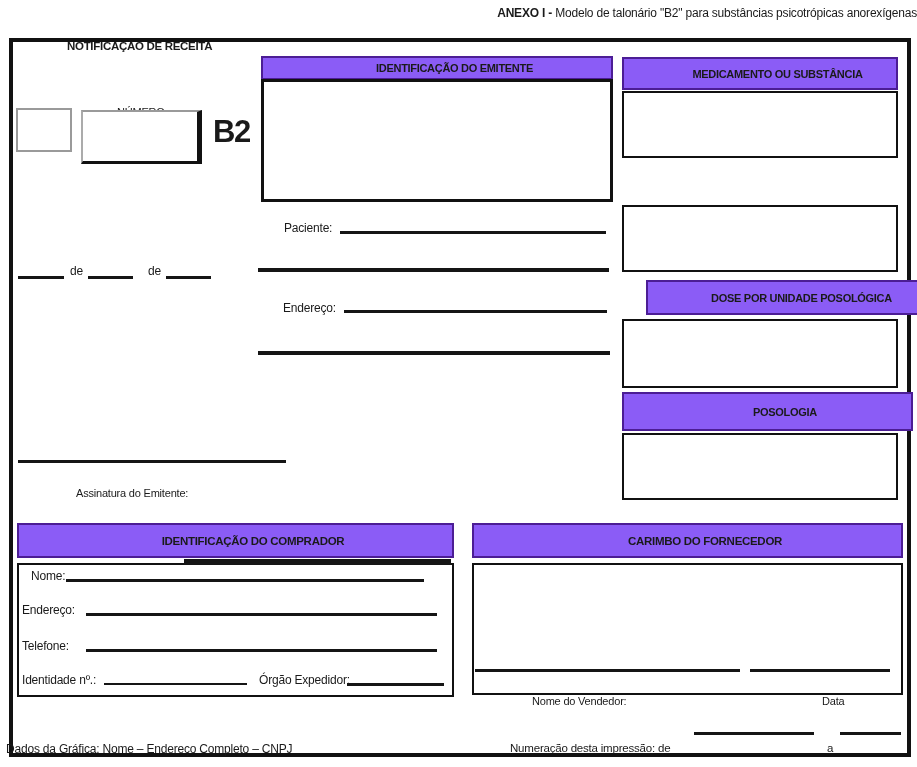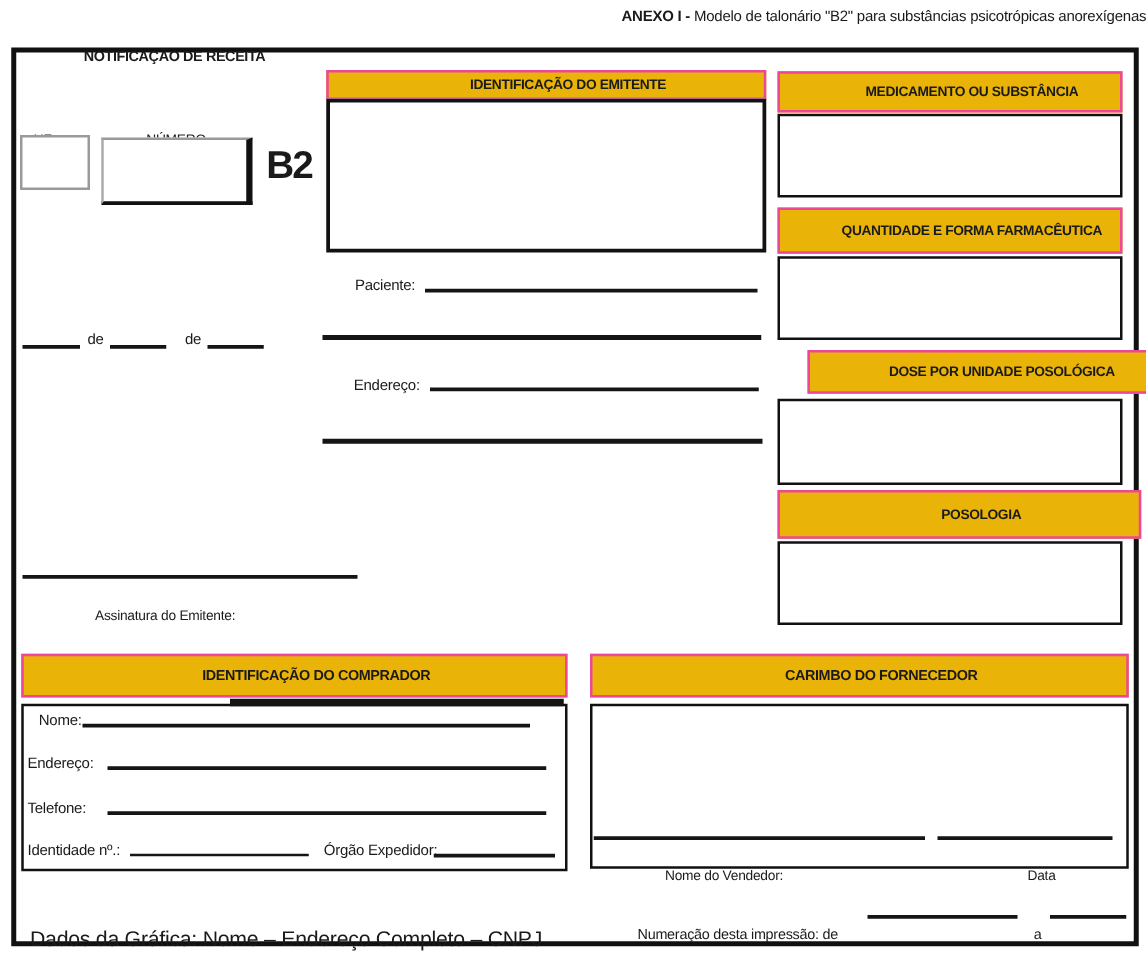--- a/index.html
+++ b/index.html
@@ -5,22 +5,22 @@
   html,body{margin:0;padding:0;background:#fff;}
   .sheet{
     position:relative;width:917px;height:767px;background:#ffffff;
     font-family:"Liberation Sans",sans-serif;color:#1a1a1a;overflow:hidden;
     letter-spacing:-0.2px;
   }
   .abs{position:absolute;}
   .frame{border:4px solid #111;box-sizing:border-box;}
   .title-row{top:6px;left:0;width:917px;text-align:right;font-size:12px;}
   .title-row b{letter-spacing:-0.2px;}
-  .hdr-box{border:2px solid #ec4899;box-sizing:border-box;display:flex;align-items:center;justify-content:center;
-    font-weight:bold;font-size:11px;text-align:center;letter-spacing:-0.3px;background:#eab308;padding-left:35px;}
+  .hdr-box{border:2px solid #4c1d95;box-sizing:border-box;display:flex;align-items:center;justify-content:center;
+    font-weight:bold;font-size:11px;text-align:center;letter-spacing:-0.3px;background:#8b5cf6;padding-left:35px;}
   .body-box{border:2px solid #111;box-sizing:border-box;background:#fff;}
   .thick-box{border:3px solid #111;box-sizing:border-box;background:#fff;}
   .gray-box{border:2px solid #9a9a9a;box-sizing:border-box;background:#fff;}
   .numero-box{box-sizing:border-box;background:#fff;
     border-top:2px solid #9a9a9a;border-left:2px solid #ababab;
     border-right:5px solid #111;border-bottom:3px solid #111;}
   .line{background:#151515;height:3px;}
   .lbl{font-size:12px;white-space:nowrap;}
   .lbl-sm{font-size:11px;white-space:nowrap;margin-top:16px;}
   .big-code{font-size:31px;font-weight:bold;letter-spacing:-1.5px;}
@@ -64,23 +64,20 @@
 
   <div class="abs lbl" style="left:283px;top:301px;">Endereço:</div>
   <div class="abs line" style="left:344px;top:310px;width:263px;"></div>
   <div class="abs line" style="left:258px;top:351px;width:352px;height:4px;"></div>
 
   <div class="abs hdr-box" style="left:622px;top:57px;width:276px;height:33px;">
     <span>MEDICAMENTO OU SUBSTÂNCIA</span>
   </div>
   <div class="abs body-box" style="left:622px;top:91px;width:276px;height:67px;"></div>
 
-  <div class="abs hdr-box" style="left:622px;top:166px;width:276px;height:37px;">
-    <span>QUANTIDADE E FORMA FARMACÊUTICA</span>
-  </div>
   <div class="abs body-box" style="left:622px;top:205px;width:276px;height:67px;"></div>
 
   <div class="abs hdr-box" style="left:622px;top:280px;width:276px;height:35px;margin-left:24px;">
     <span>DOSE POR UNIDADE POSOLÓGICA</span>
   </div>
   <div class="abs body-box" style="left:622px;top:319px;width:276px;height:69px;"></div>
 
   <div class="abs hdr-box" style="left:622px;top:392px;width:291px;height:39px;">
     <span>POSOLOGIA</span>
   </div>
@@ -108,19 +105,19 @@
 
   <div class="abs hdr-box" style="left:472px;top:523px;width:431px;height:35px;font-weight:600;font-size:11.5px;">
     <span>CARIMBO DO FORNECEDOR</span>
   </div>
   <div class="abs body-box" style="left:472px;top:563px;width:431px;height:132px;"></div>
   <div class="abs line" style="left:475px;top:669px;width:265px;"></div>
   <div class="abs line" style="left:750px;top:669px;width:140px;"></div>
   <div class="abs lbl-sm" style="left:532px;top:679px;">Nome do Vendedor:</div>
   <div class="abs lbl-sm" style="left:822px;top:679px;">Data</div>
 
-  <div class="abs lbl-sm" style="left:24px;top:726px;font-size:17px;">Dados da Gráfica: Nome – Endereço Completo – CNPJ</div>
+  <div class="abs lbl-sm" style="left:6px;top:726px;font-size:12px;">Dados da Gráfica: Nome – Endereço Completo – CNPJ</div>
   <div class="abs lbl-sm" style="left:486px;top:726px;font-size:11.5px;padding-left:24px;">Numeração desta impressão: de</div>
   <div class="abs line" style="left:694px;top:732px;width:120px;"></div>
   <div class="abs lbl-sm" style="left:827px;top:726px;font-size:11.5px;">a</div>
   <div class="abs line" style="left:840px;top:732px;width:61px;"></div>
 
 </div>
 
 </body></html>

